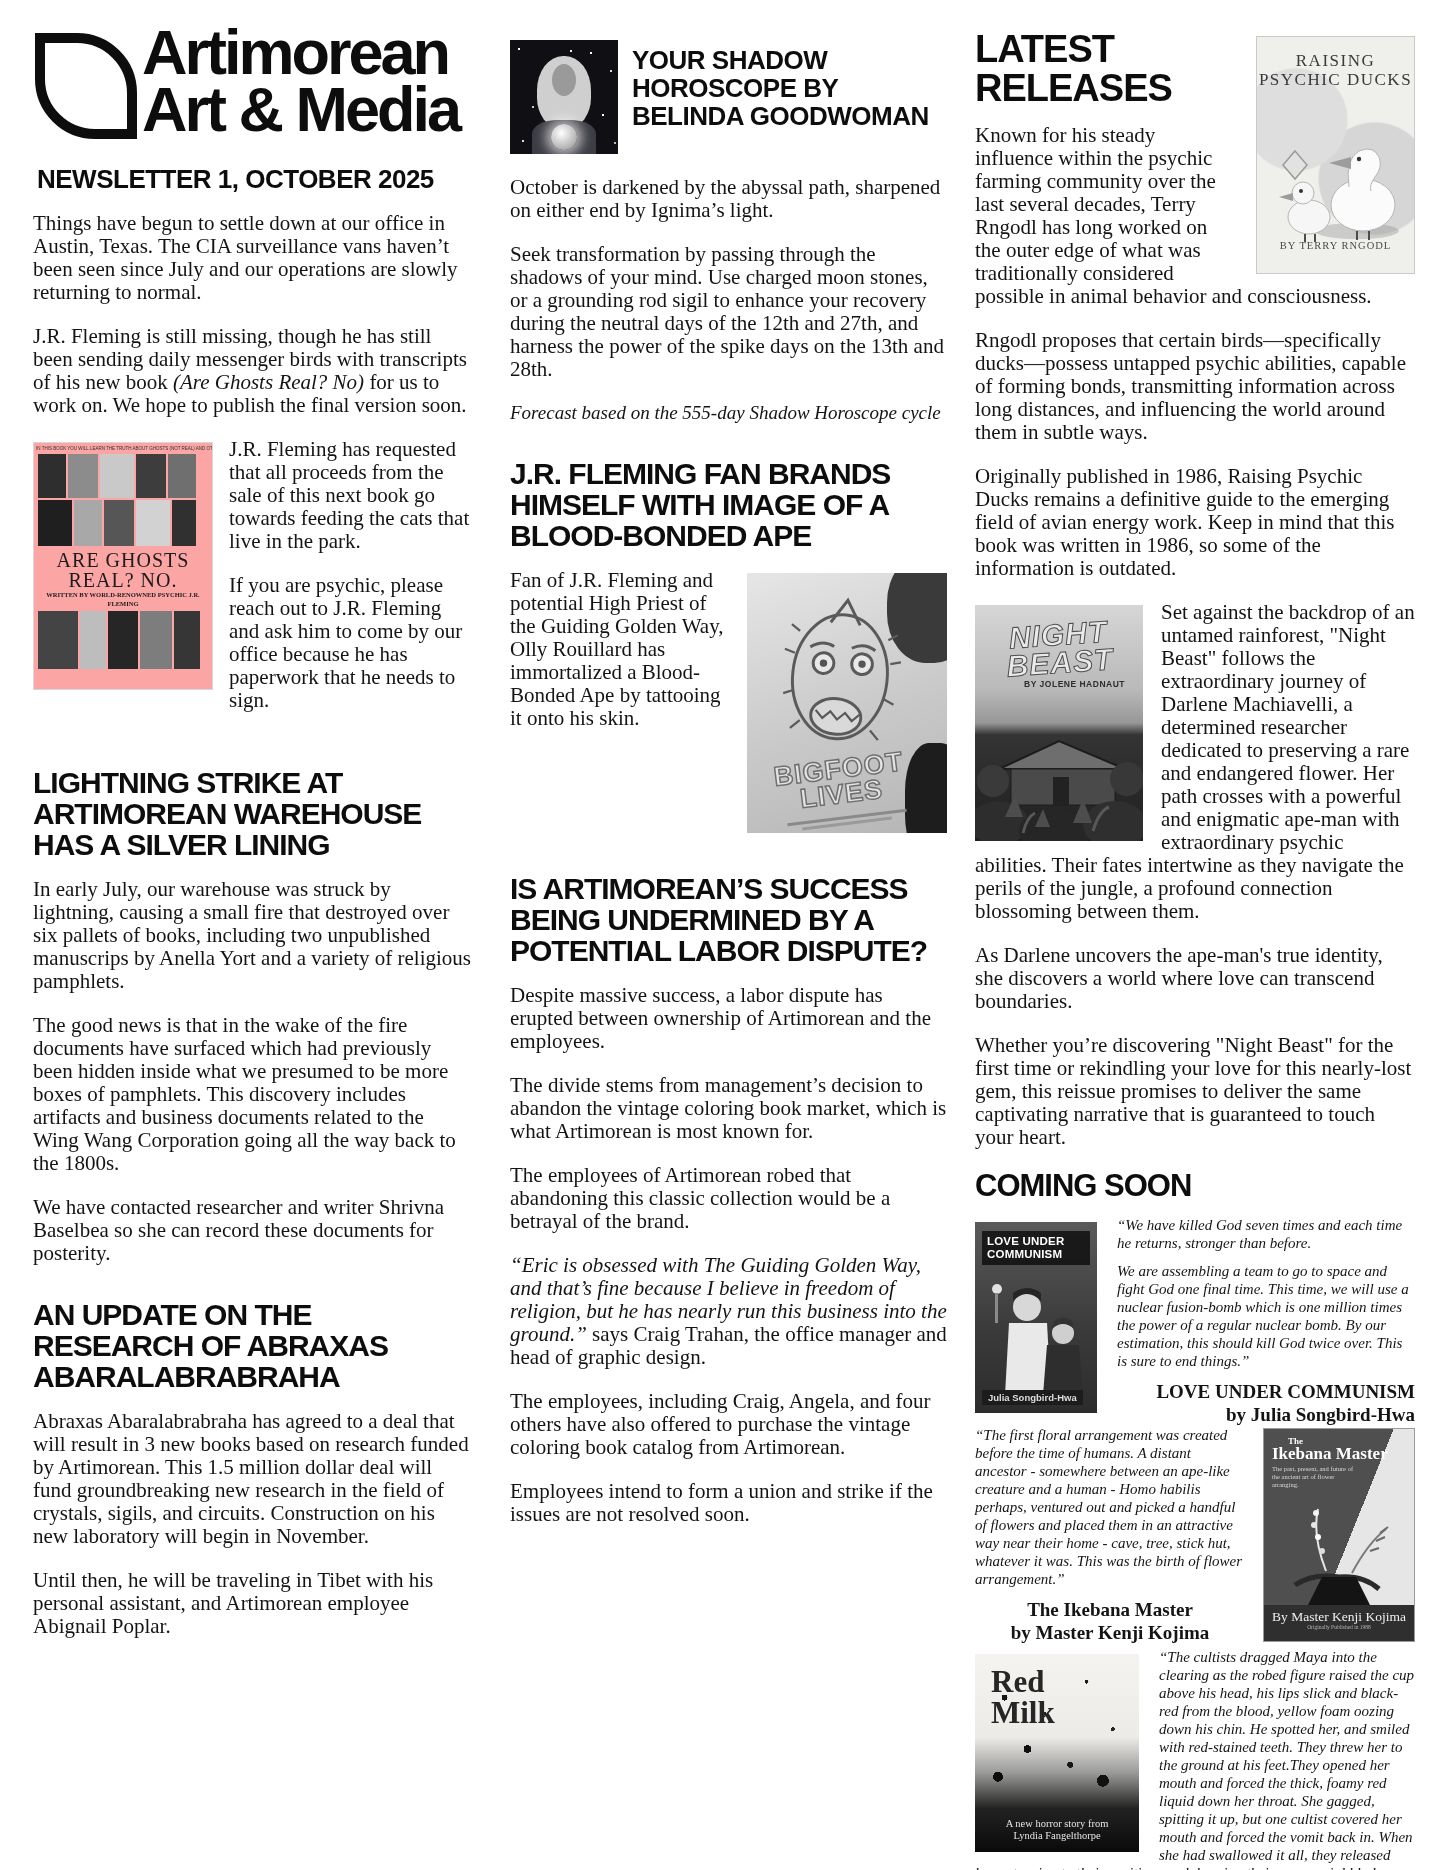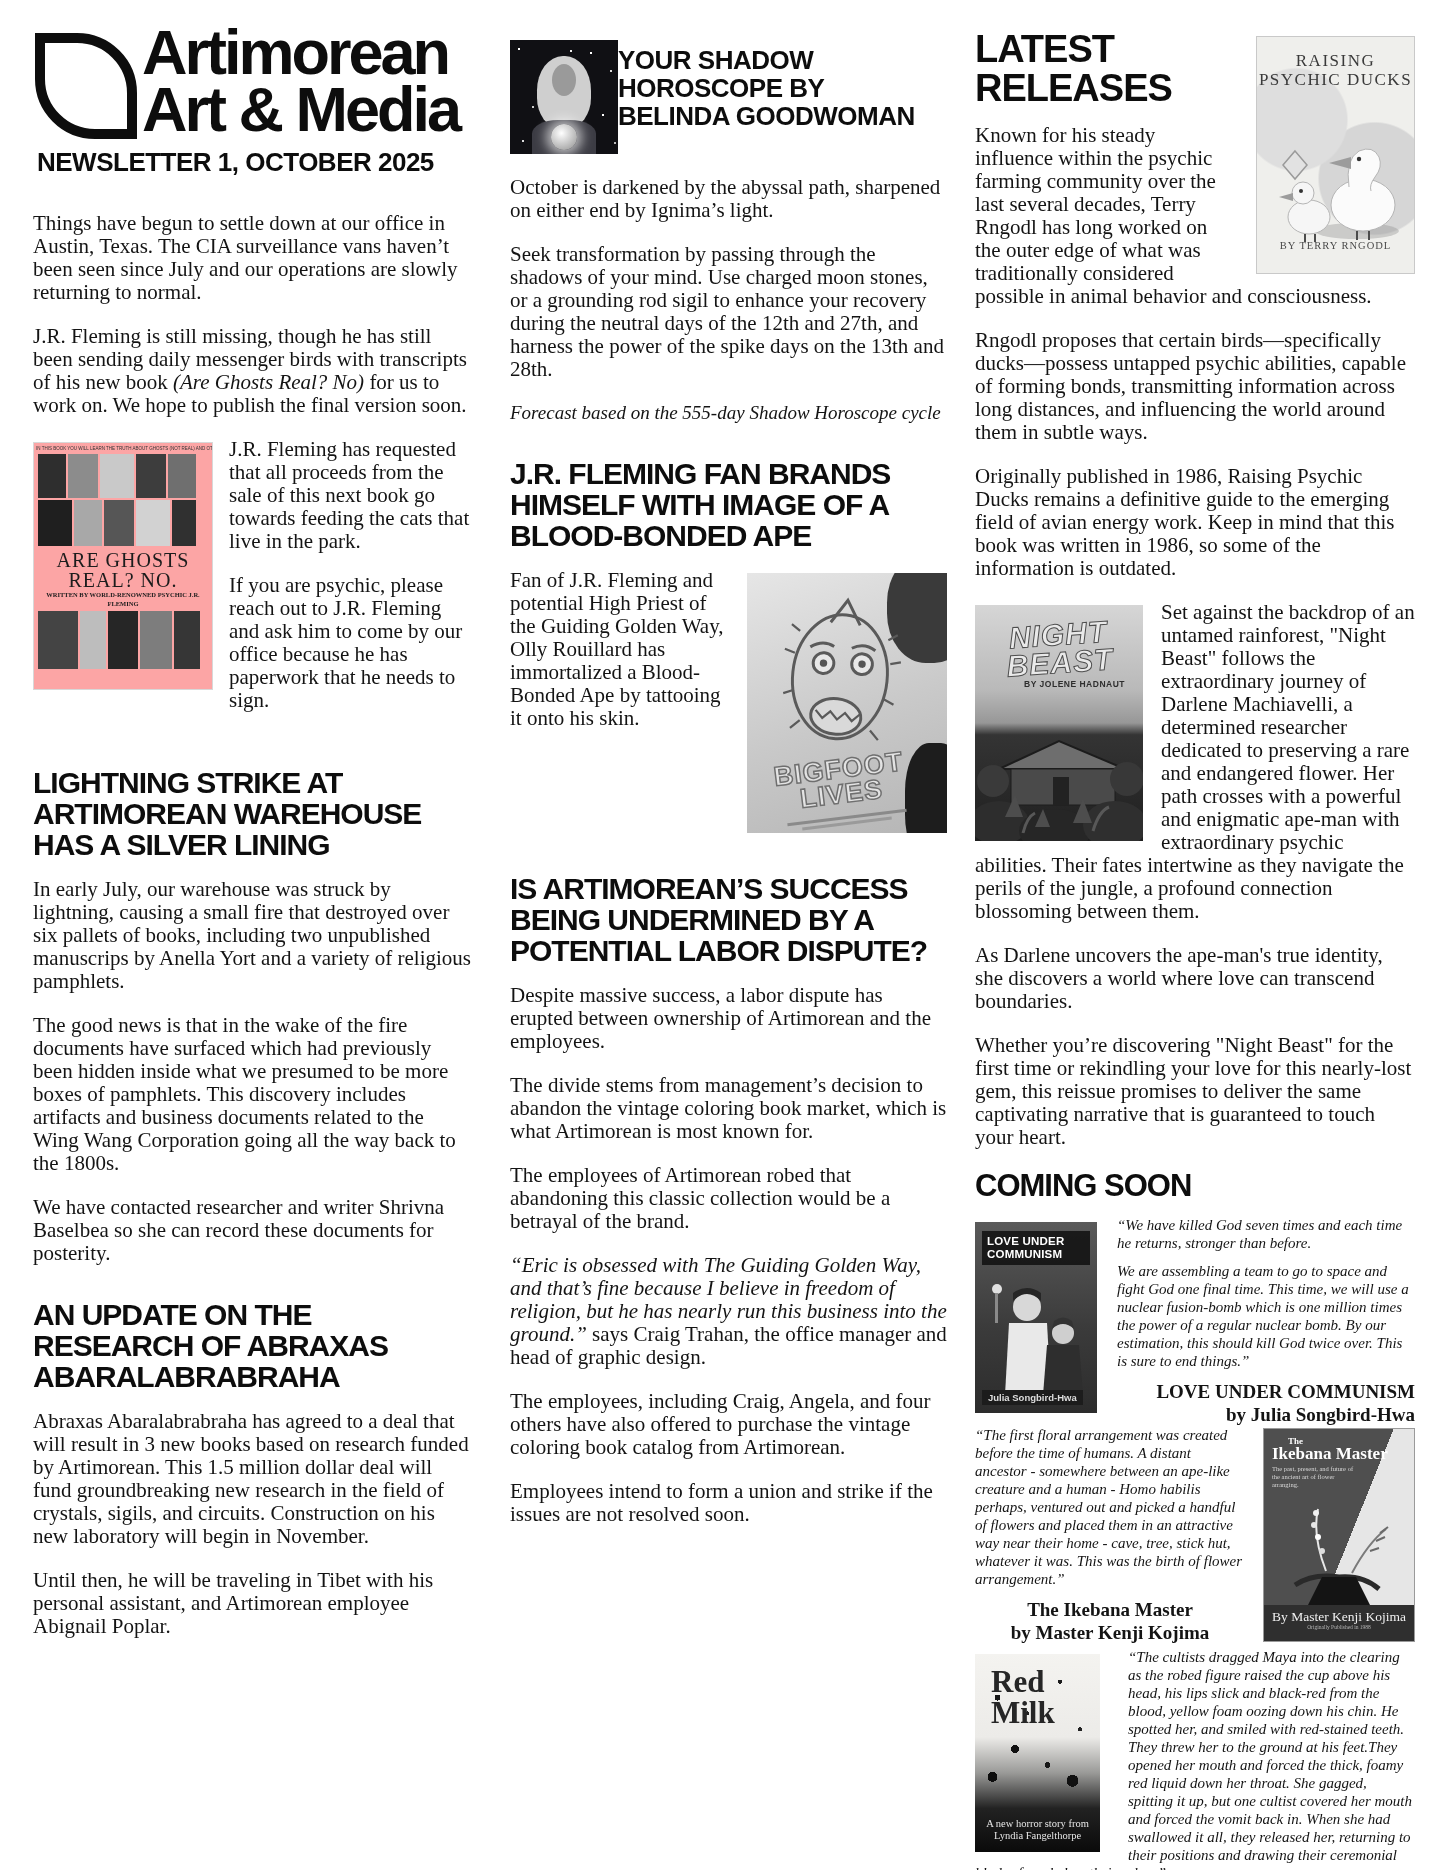--- a/index.html
+++ b/index.html
@@ -3,39 +3,39 @@
 <meta charset="utf-8">
 <style>
   html,body{margin:0;padding:0;background:#fff;}
   #page{position:relative;width:1445px;height:1870px;background:#fff;color:#141414;
         font-family:"Liberation Serif","DejaVu Serif",serif;overflow:hidden;}
   
   #logo-mark{position:absolute;left:35px;top:33px;width:82px;height:86px;
              border:10px solid #0d0d0d;border-radius:0 60px 0 60px;}
   #logo-text{position:absolute;left:142px;top:24px;font-family:"Liberation Sans","DejaVu Sans",sans-serif;
              font-weight:900;font-size:63px;line-height:57px;letter-spacing:-3px;color:#0d0d0d;}
-  #issue-line{position:absolute;left:37px;top:147px;font-family:"Liberation Sans","DejaVu Sans",sans-serif;
+  #issue-line{position:absolute;left:37px;top:164px;font-family:"Liberation Sans","DejaVu Sans",sans-serif;
              font-weight:700;font-size:26px;letter-spacing:-0.5px;color:#0d0d0d;}
   
   .col{position:absolute;}
   #col1{left:33px;top:212px;width:440px;}
   #col2{left:510px;top:40px;width:437px;}
   #col3{left:975px;top:26px;width:440px;}
   p.body{font-size:21px;line-height:23px;margin:0 0 21px;}
   h2.sec{font-family:"Liberation Sans","DejaVu Sans",sans-serif;font-weight:700;color:#0d0d0d;
          font-size:30px;line-height:31px;letter-spacing:-1px;margin:34px 0 18px;}
   h2.first{margin-top:0;}
   .clear{clear:both;}
   .note{font-style:italic;font-size:19px;margin:14px 0 26px;}
   .cquote{font-style:italic;font-size:15px;line-height:18px;margin:0 0 10px;}
   .attr{margin:6px 0 0;text-align:right;}
   .attr span{display:block;font-weight:700;font-size:19px;line-height:23px;}
   .attr.center{text-align:center;}
   
-  .hero{display:flex;margin-bottom:22px;}
+  .hero{display:flex;gap:14px;margin-bottom:22px;}
   .hero h2{font-family:"Liberation Sans","DejaVu Sans",sans-serif;font-weight:700;font-size:26px;
            line-height:28px;letter-spacing:-0.5px;margin:6px 0 0;width:300px;color:#0d0d0d;}
   .belinda{position:relative;flex:none;width:108px;height:114px;background:#101014;overflow:hidden;}
   .b-stars{position:absolute;width:2px;height:2px;background:#fff;left:8px;top:8px;
            box-shadow:72px 4px #fff,92px 22px #ddd,14px 58px #ccc,84px 66px #fff,4px 92px #ddd,96px 94px #bbb,52px 2px #eee,30px 20px #9aa;}
   .b-hair{position:absolute;left:27px;top:16px;width:54px;height:72px;background:#cfcfcf;border-radius:48% 48% 42% 42%;}
   .b-face{position:absolute;left:42px;top:24px;width:24px;height:32px;background:#9a9a9a;border-radius:50%;}
   .b-body{position:absolute;left:22px;bottom:0;width:64px;height:34px;background:#3c3c44;border-radius:40% 40% 0 0;}
   .b-ball{position:absolute;left:41px;bottom:4px;width:26px;height:26px;border-radius:50%;
           background:radial-gradient(circle at 40% 35%,#fff,#8f8f8f);box-shadow:0 0 12px 5px rgba(255,255,255,.65);}
@@ -87,21 +87,21 @@
   .ikebana{float:right;width:150px;height:212px;margin:2px 0 6px 18px;border:1px solid #9a9a9a;
            background:linear-gradient(112deg,#4f4f4f 0 55%,#e6e6e6 55% 100%);}
   .ik-head{padding:8px 8px 0;}
   .ik-the{color:#fff;font-weight:700;font-size:9px;line-height:8px;margin-left:16px;}
   .ik-title{color:#fff;font-weight:700;font-size:17px;line-height:18px;font-family:"Liberation Serif",serif;}
   .ik-sub{color:#d9d9d9;font-size:6.5px;line-height:8px;margin-top:2px;width:90px;}
   .ik-band{position:absolute;left:0;right:0;bottom:0;height:36px;background:#2f2f2f;text-align:center;}
   .ik-by{color:#f0f0f0;font-size:13.5px;line-height:15px;margin-top:4px;}
   .ik-pub{color:#b5b5b5;font-size:5.5px;line-height:7px;}
   
-  .redmilk{float:left;width:125px;height:198px;margin:6px 28px 4px 0;
+  .redmilk{float:left;width:164px;height:198px;margin:6px 20px 4px 0;
     background:
       radial-gradient(circle 3px at 18% 22%,#161616 98%,transparent),
       radial-gradient(circle 2px at 68% 14%,#1c1c1c 98%,transparent),
       radial-gradient(circle 4px at 32% 48%,#101010 98%,transparent),
       radial-gradient(circle 2px at 84% 38%,#222 98%,transparent),
       radial-gradient(circle 5px at 14% 62%,#0d0d0d 98%,transparent),
       radial-gradient(circle 3px at 58% 56%,#181818 98%,transparent),
       radial-gradient(circle 6px at 78% 64%,#111 98%,transparent),
       radial-gradient(circle 2px at 42% 30%,#202020 98%,transparent),
       linear-gradient(#f4f3f0 0%,#ecebe8 42%,#9a9a98 60%,#222 78%,#0a0a0a 100%);}

